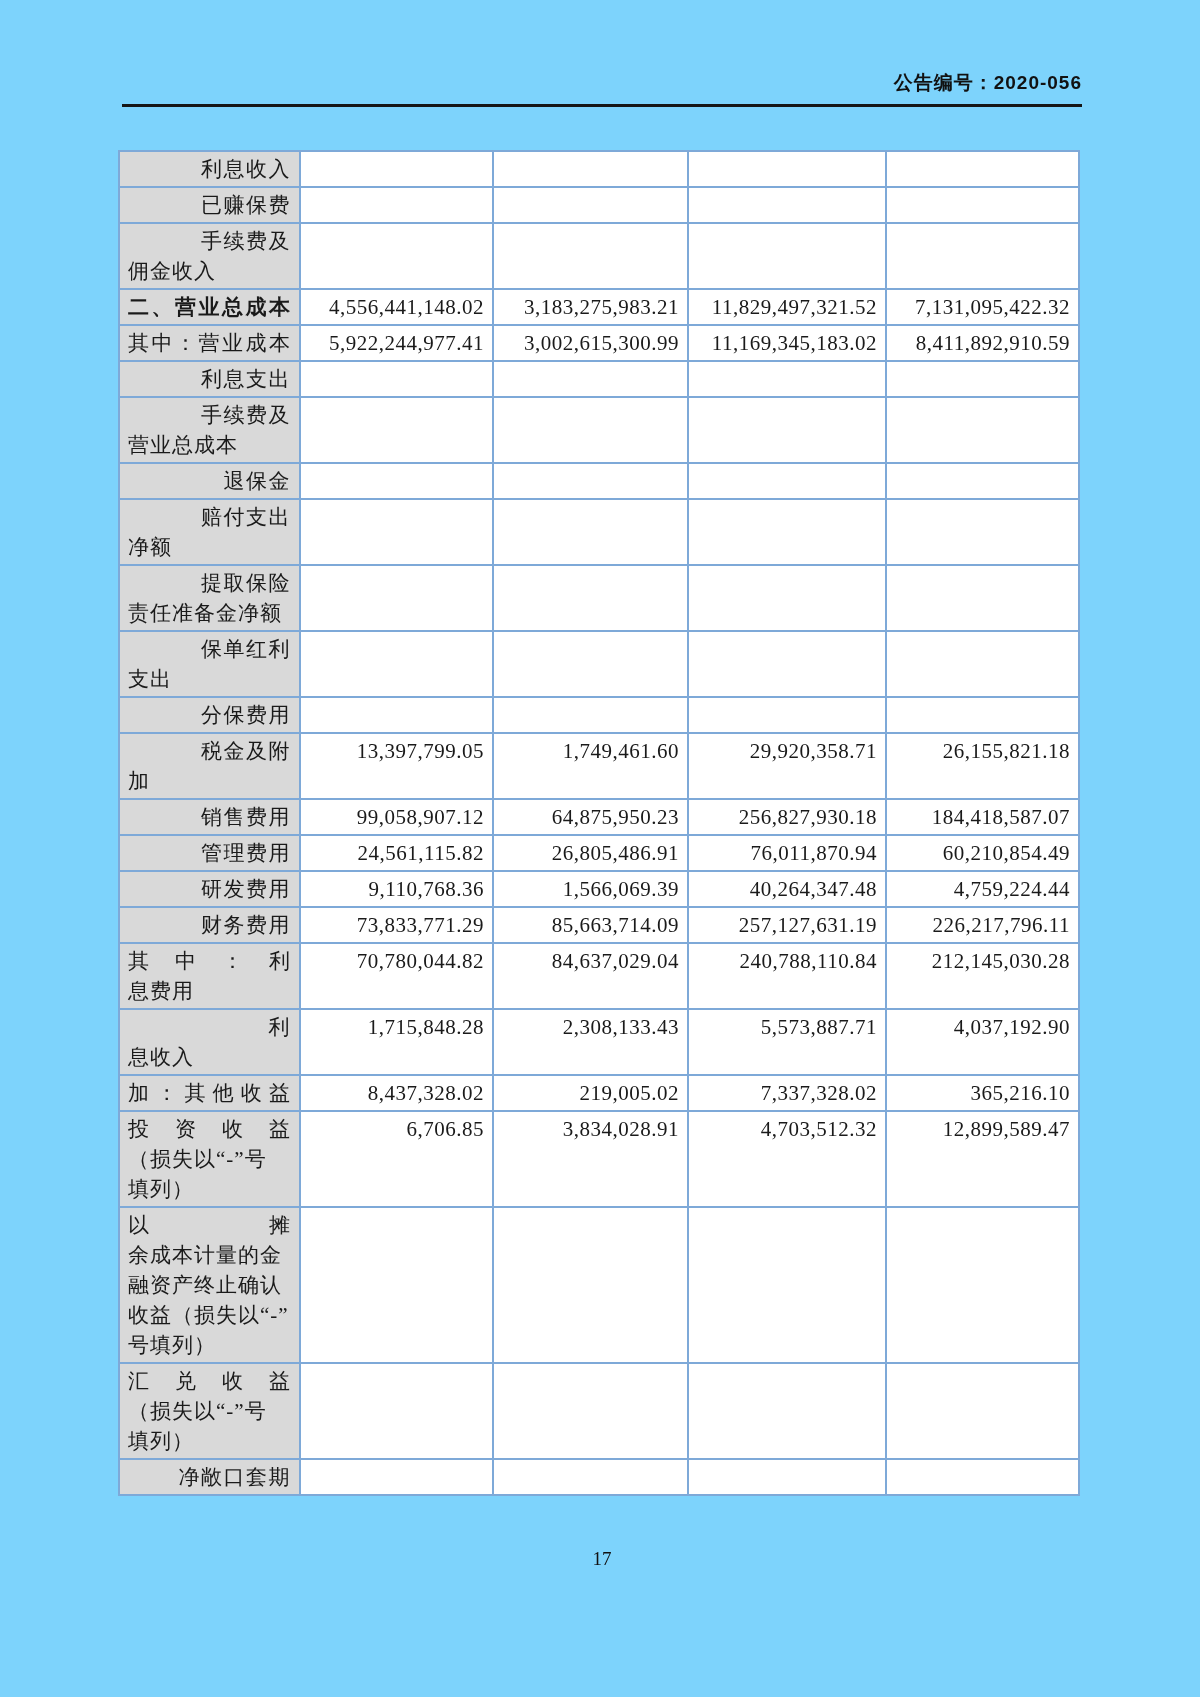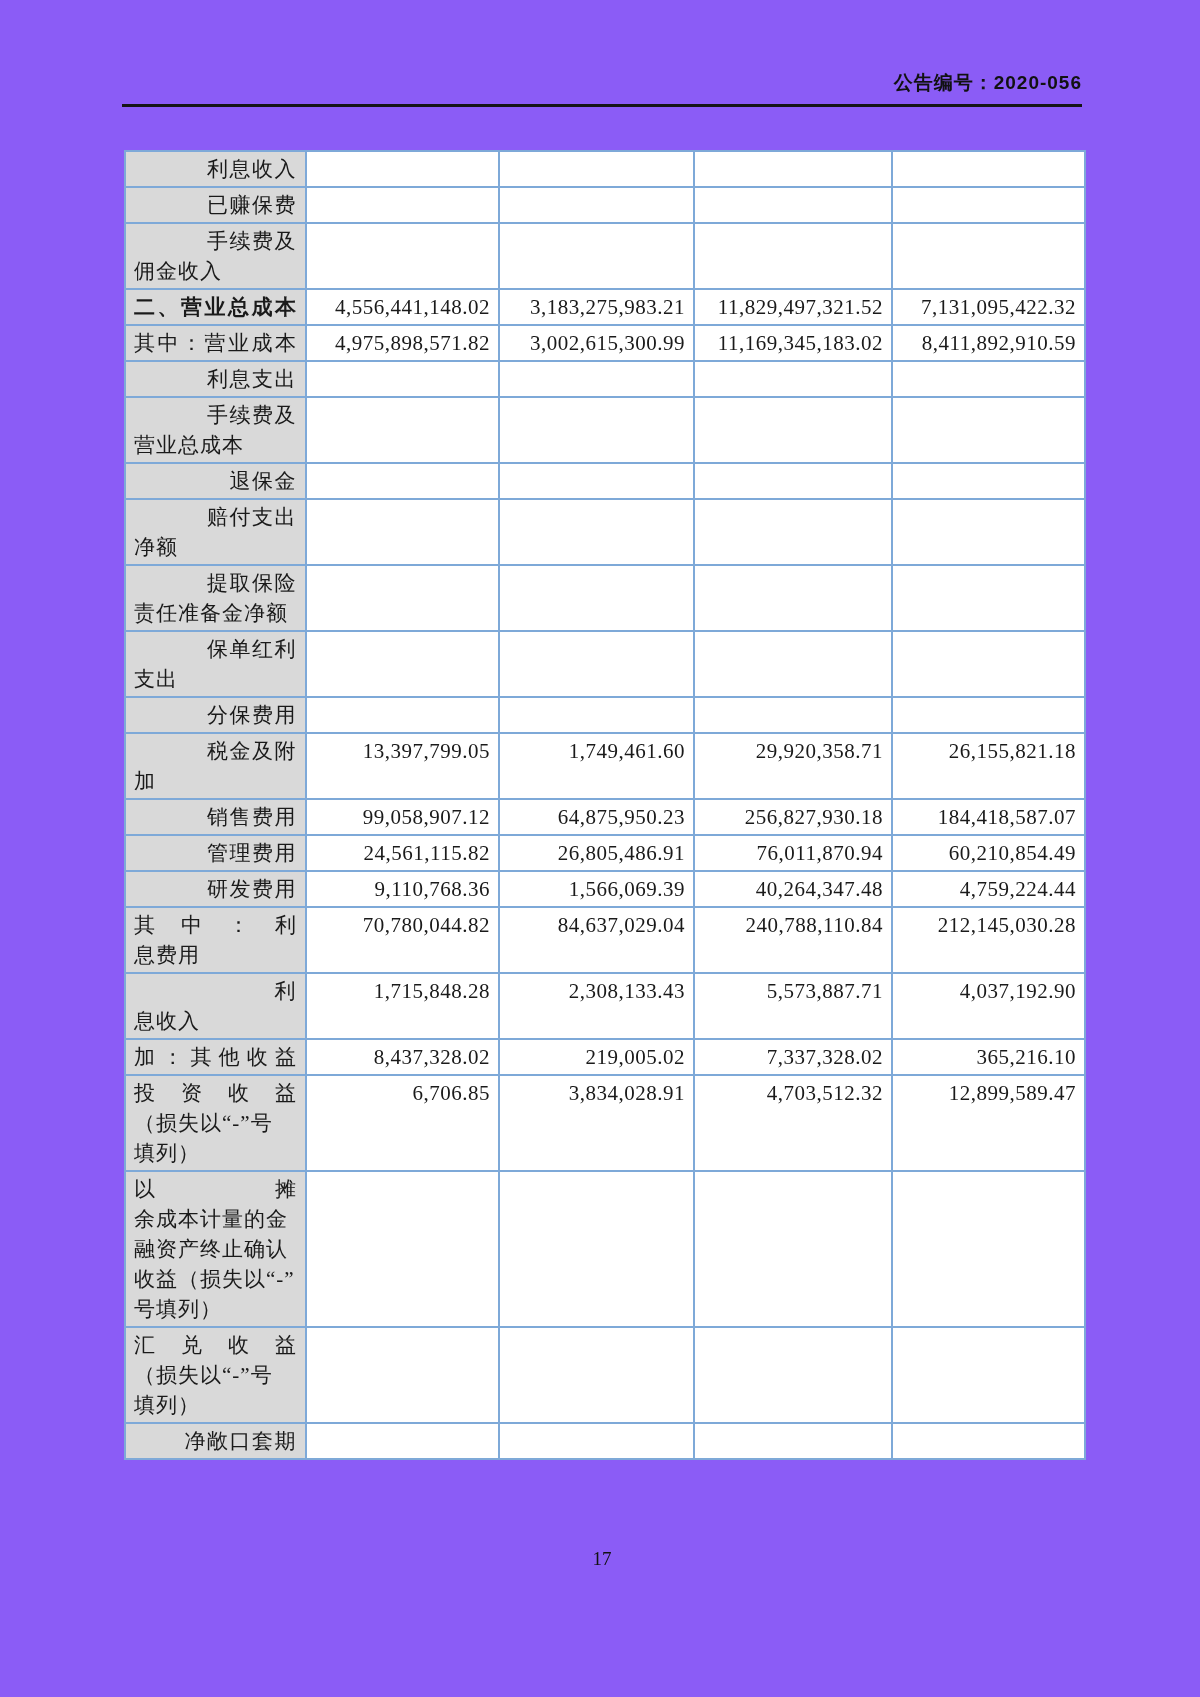--- a/index.html
+++ b/index.html
@@ -6,21 +6,21 @@
     --border-blue:#7ea9d8;
     --label-bg:#d9d9d9;
     --ink:#1a1a1a;
   }
   *{margin:0;padding:0;box-sizing:border-box;}
   html,body{background:#ffffff;}
   .page{
     position:relative;
     width:1200px;
     height:1697px;
-    background:#8b5cf6;
+    background:#7dd3fc;
     overflow:hidden;
     font-family:"Liberation Serif","DejaVu Serif",serif;
     color:var(--ink);
   }
   
   .header{
     position:absolute;
     left:122px;
     top:70px;
     width:960px;
@@ -35,21 +35,21 @@
     padding-bottom:8px;
   }
   .header-rule{
     width:100%;
     height:3px;
     background:#151515;
   }
   
   table.fin{
     position:absolute;
-    left:124px;
+    left:118px;
     top:150px;
     width:953px;
     border-collapse:collapse;
     table-layout:fixed;
   }
   table.fin td{
     border:2px solid var(--border-blue);
     vertical-align:top;
     font-size:21px;
     line-height:30px;
@@ -135,21 +135,21 @@
           </td>
           <td class="value-cell">4,556,441,148.02</td>
           <td class="value-cell">3,183,275,983.21</td>
           <td class="value-cell">11,829,497,321.52</td>
           <td class="value-cell">7,131,095,422.32</td>
         </tr>
         <tr>
           <td class="label-cell">
             <span class="ln ln-s">其中：营业成本</span>
           </td>
-          <td class="value-cell">4,975,898,571.82</td>
+          <td class="value-cell">5,922,244,977.41</td>
           <td class="value-cell">3,002,615,300.99</td>
           <td class="value-cell">11,169,345,183.02</td>
           <td class="value-cell">8,411,892,910.59</td>
         </tr>
         <tr>
           <td class="label-cell">
             <span class="ln ln-r">利息支出</span>
           </td>
           <td class="value-cell"></td>
           <td class="value-cell"></td>
@@ -243,20 +243,29 @@
           <td class="value-cell">60,210,854.49</td>
         </tr>
         <tr>
           <td class="label-cell">
             <span class="ln ln-r">研发费用</span>
           </td>
           <td class="value-cell">9,110,768.36</td>
           <td class="value-cell">1,566,069.39</td>
           <td class="value-cell">40,264,347.48</td>
           <td class="value-cell">4,759,224.44</td>
+        </tr>
+        <tr>
+          <td class="label-cell">
+            <span class="ln ln-r">财务费用</span>
+          </td>
+          <td class="value-cell">73,833,771.29</td>
+          <td class="value-cell">85,663,714.09</td>
+          <td class="value-cell">257,127,631.19</td>
+          <td class="value-cell">226,217,796.11</td>
         </tr>
         <tr>
           <td class="label-cell">
             <span class="ln ln-s">其中：利</span>
             <span class="ln ln-l">息费用</span>
           </td>
           <td class="value-cell">70,780,044.82</td>
           <td class="value-cell">84,637,029.04</td>
           <td class="value-cell">240,788,110.84</td>
           <td class="value-cell">212,145,030.28</td>

